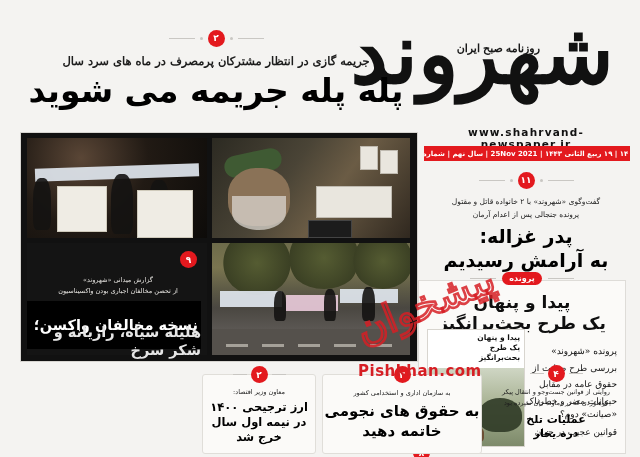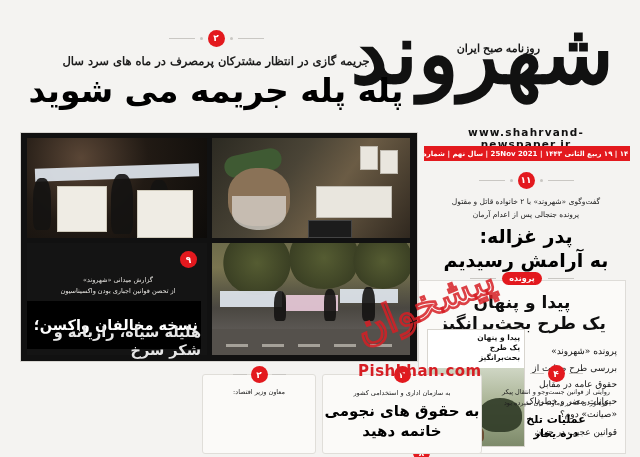--- a/index.html
+++ b/index.html
@@ -231,21 +231,21 @@
       <div class="stripe" style="left:50px;width:22px;"></div>
       <div class="stripe" style="left:86px;width:22px;"></div>
       <div class="stripe" style="left:122px;width:22px;"></div>
       <div class="stripe" style="left:158px;width:22px;"></div>
     </div>
 
     <div class="darkbox">
       <span class="badge dk-badge">۹</span>
       <div class="dk-kicker">
         <div>گزارش میدانی «شهروند»</div>
-        <div>از تحصن قوانین اجباری بودن واکسیناسیون</div>
+        <div>از تحصن مخالفان اجباری بودن واکسیناسیون</div>
       </div>
       <div class="dk-head1">نسخه مخالفان واکسن؛</div>
       <div class="dk-head2">هلیله سیاه، رازیانه و شکر سرخ</div>
     </div>
   </div>
 
   <div class="rcol">
 
     <div class="r-story">
       <div class="badge-row">
@@ -328,20 +328,25 @@
       </div>
     </div>
 
     <div class="bcard" style="right:306px;width:112px;height:78px;">
       <div class="b-badge-row">
         <span class="badge-rule" style="width:14px;"></span>
         <span class="badge">۲</span>
         <span class="badge-rule" style="width:14px;"></span>
       </div>
       <div class="b-kicker" style="margin-top:12px;">معاون وزیر اقتصاد:</div>
+      <div class="b-head" style="font-size:11.5px;margin-top:2px;">
+        <div>ارز ترجیحی ۱۴۰۰</div>
+        <div>در نیمه اول سال</div>
+        <div>خرج شد</div>
+      </div>
     </div>
   </div>
 
   <div class="wm">
     <div class="wm-fa">پیشخوان</div>
     <div class="wm-en">Pishkhan.com</div>
   </div>
 
 </div>
 

